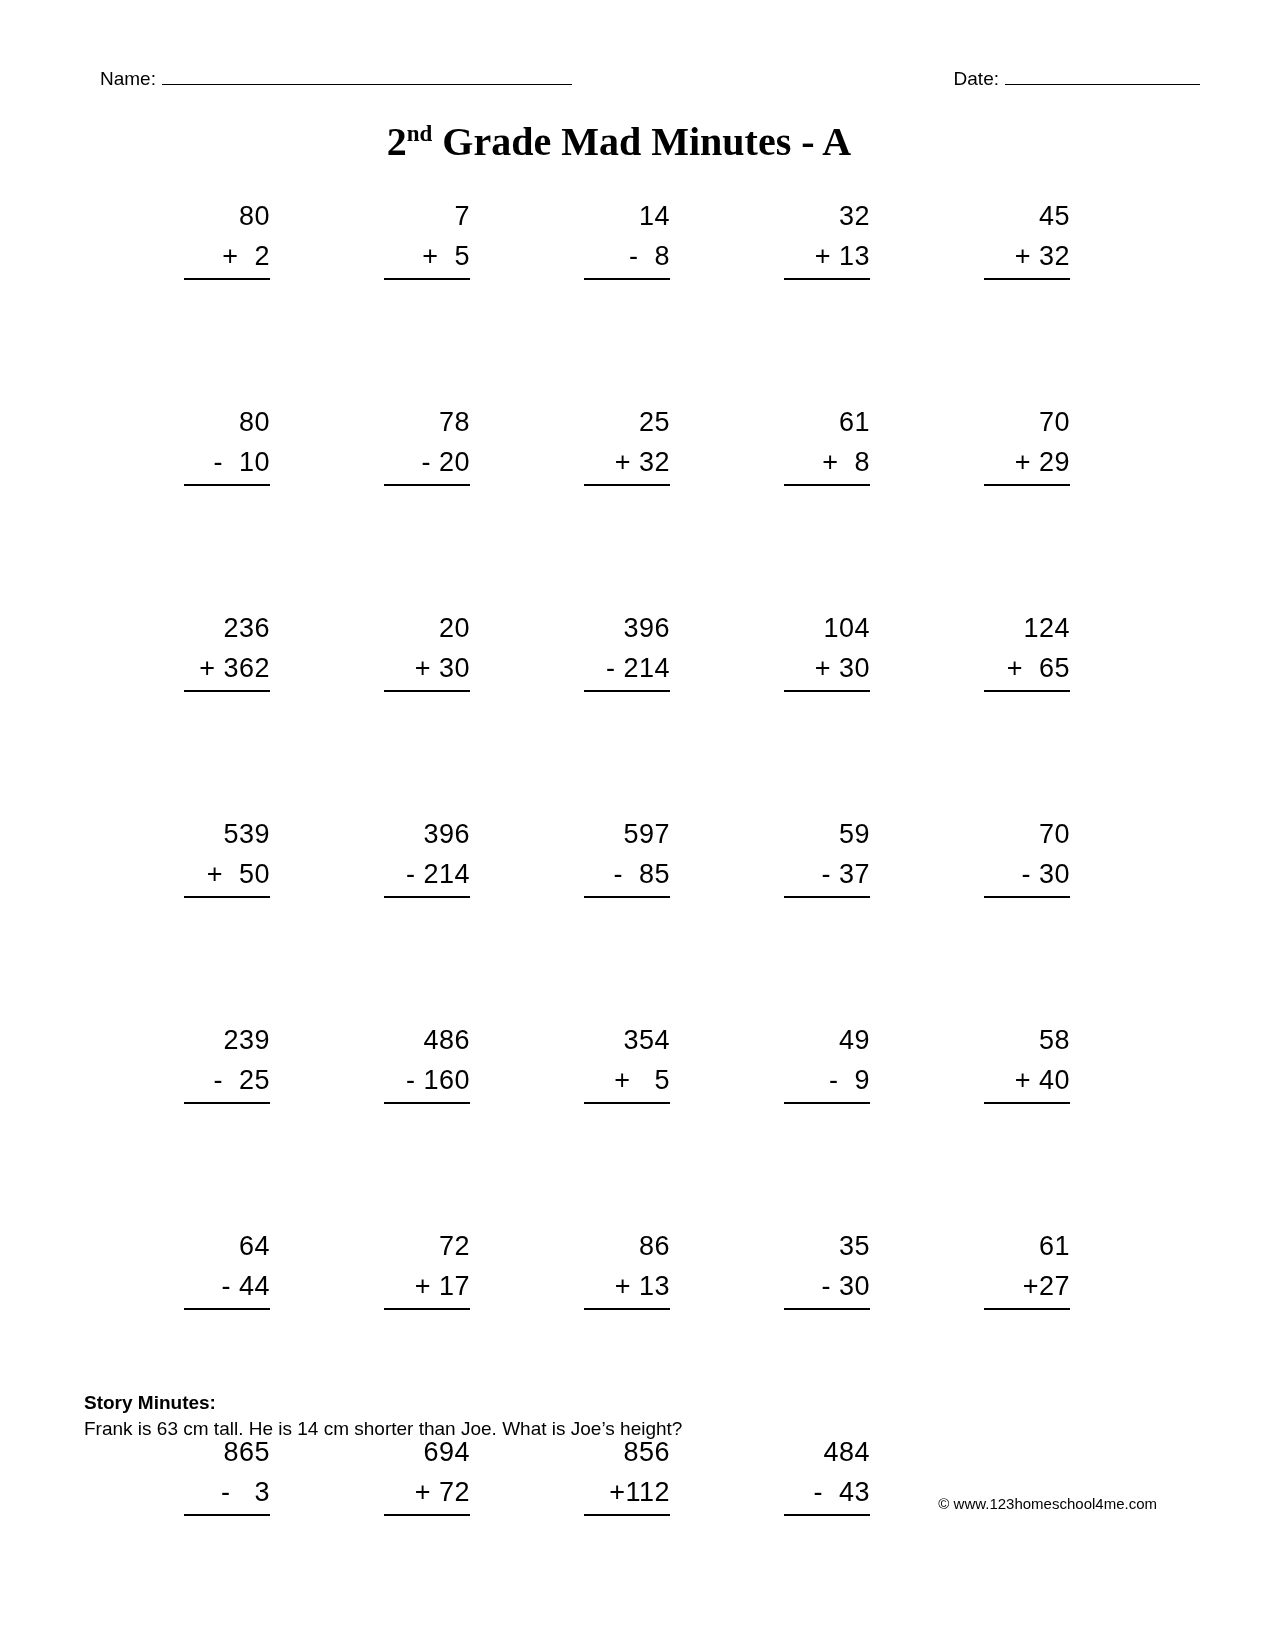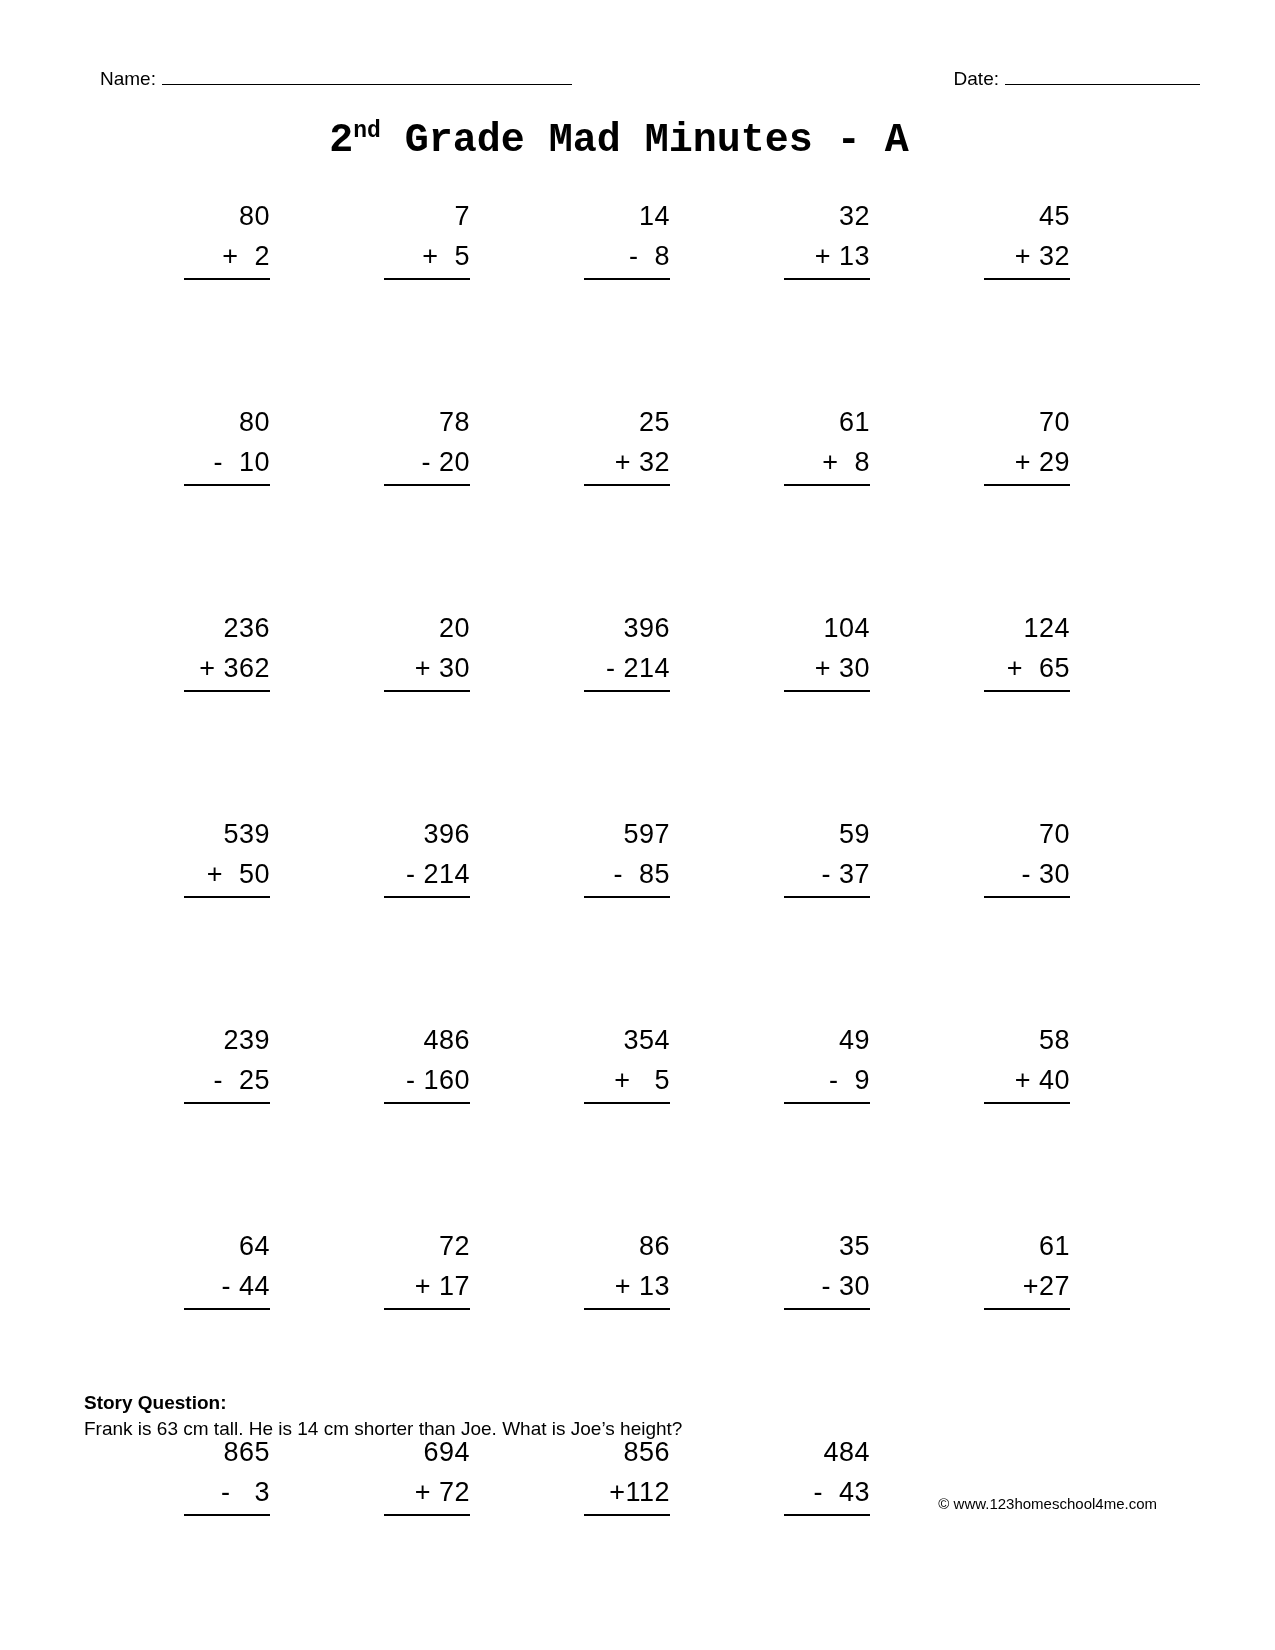--- a/index.html
+++ b/index.html
@@ -55,21 +55,21 @@
 
   
   .title {
     position: absolute;
     top: 118px;
     left: 0;
     width: 1214px;
     text-align: center;
     font-size: 40px;
     font-weight: bold;
-    font-family: Liberation Mono, monospace;
+    font-family: Liberation Serif, serif;
     letter-spacing: 0px;
     white-space: pre;
   }
   .title sup {
     font-size: 23px;
     vertical-align: super;
     line-height: 0;
   }
 
   
@@ -282,19 +282,19 @@
         <div class="top-num">856</div>
         <div class="bottom-row">+112</div>
       </div>
       <div class="cell">
         <div class="top-num">484</div>
         <div class="bottom-row">-  43</div>
       </div>
     </div>
 
   <div class="story">
-    <div class="story-title">Story Question:</div>
+    <div class="story-title">Story Minutes:</div>
     <div class="story-text">Frank is 63 cm tall. He is 14 cm shorter than Joe. What is Joe’s height?</div>
   </div>
 
   <div class="footer">© www.123homeschool4me.com</div>
 
 </div>
 
 </body></html>

